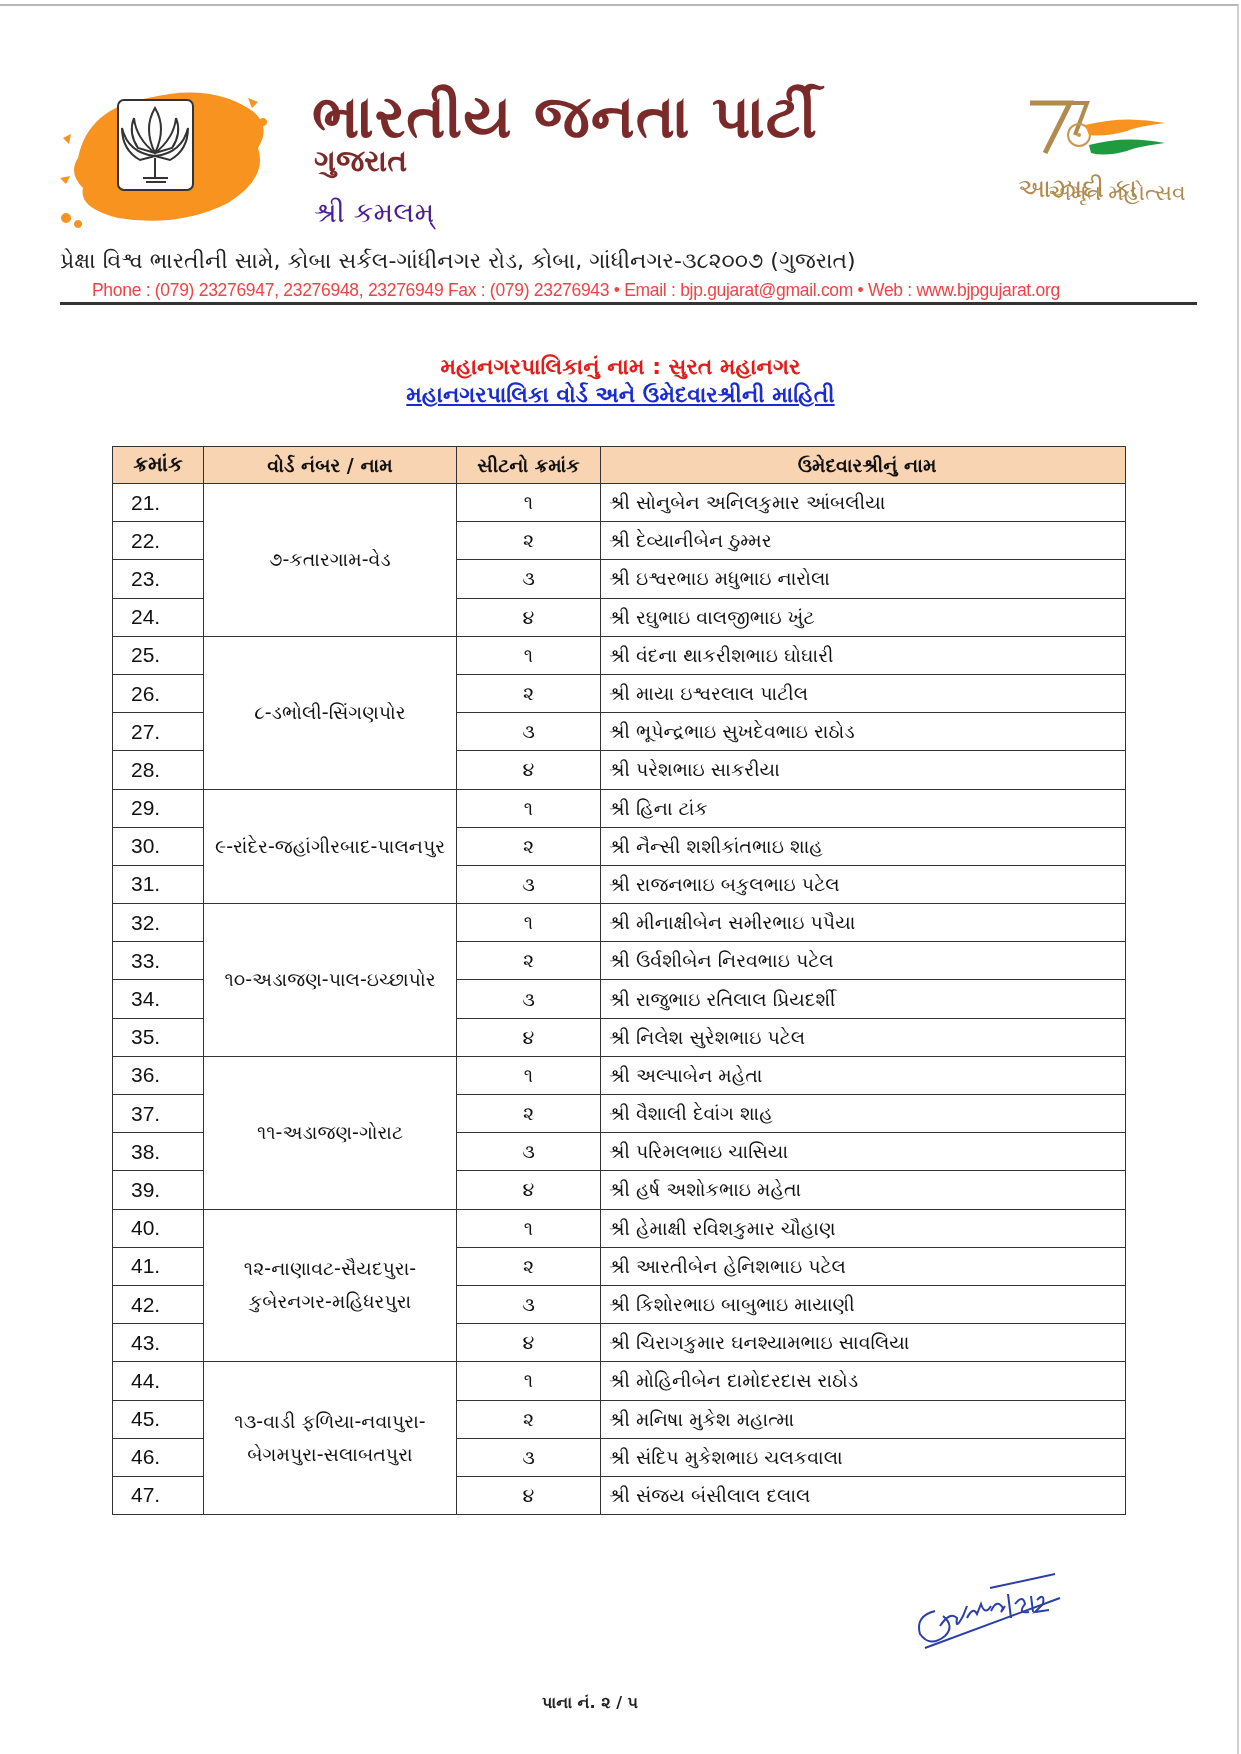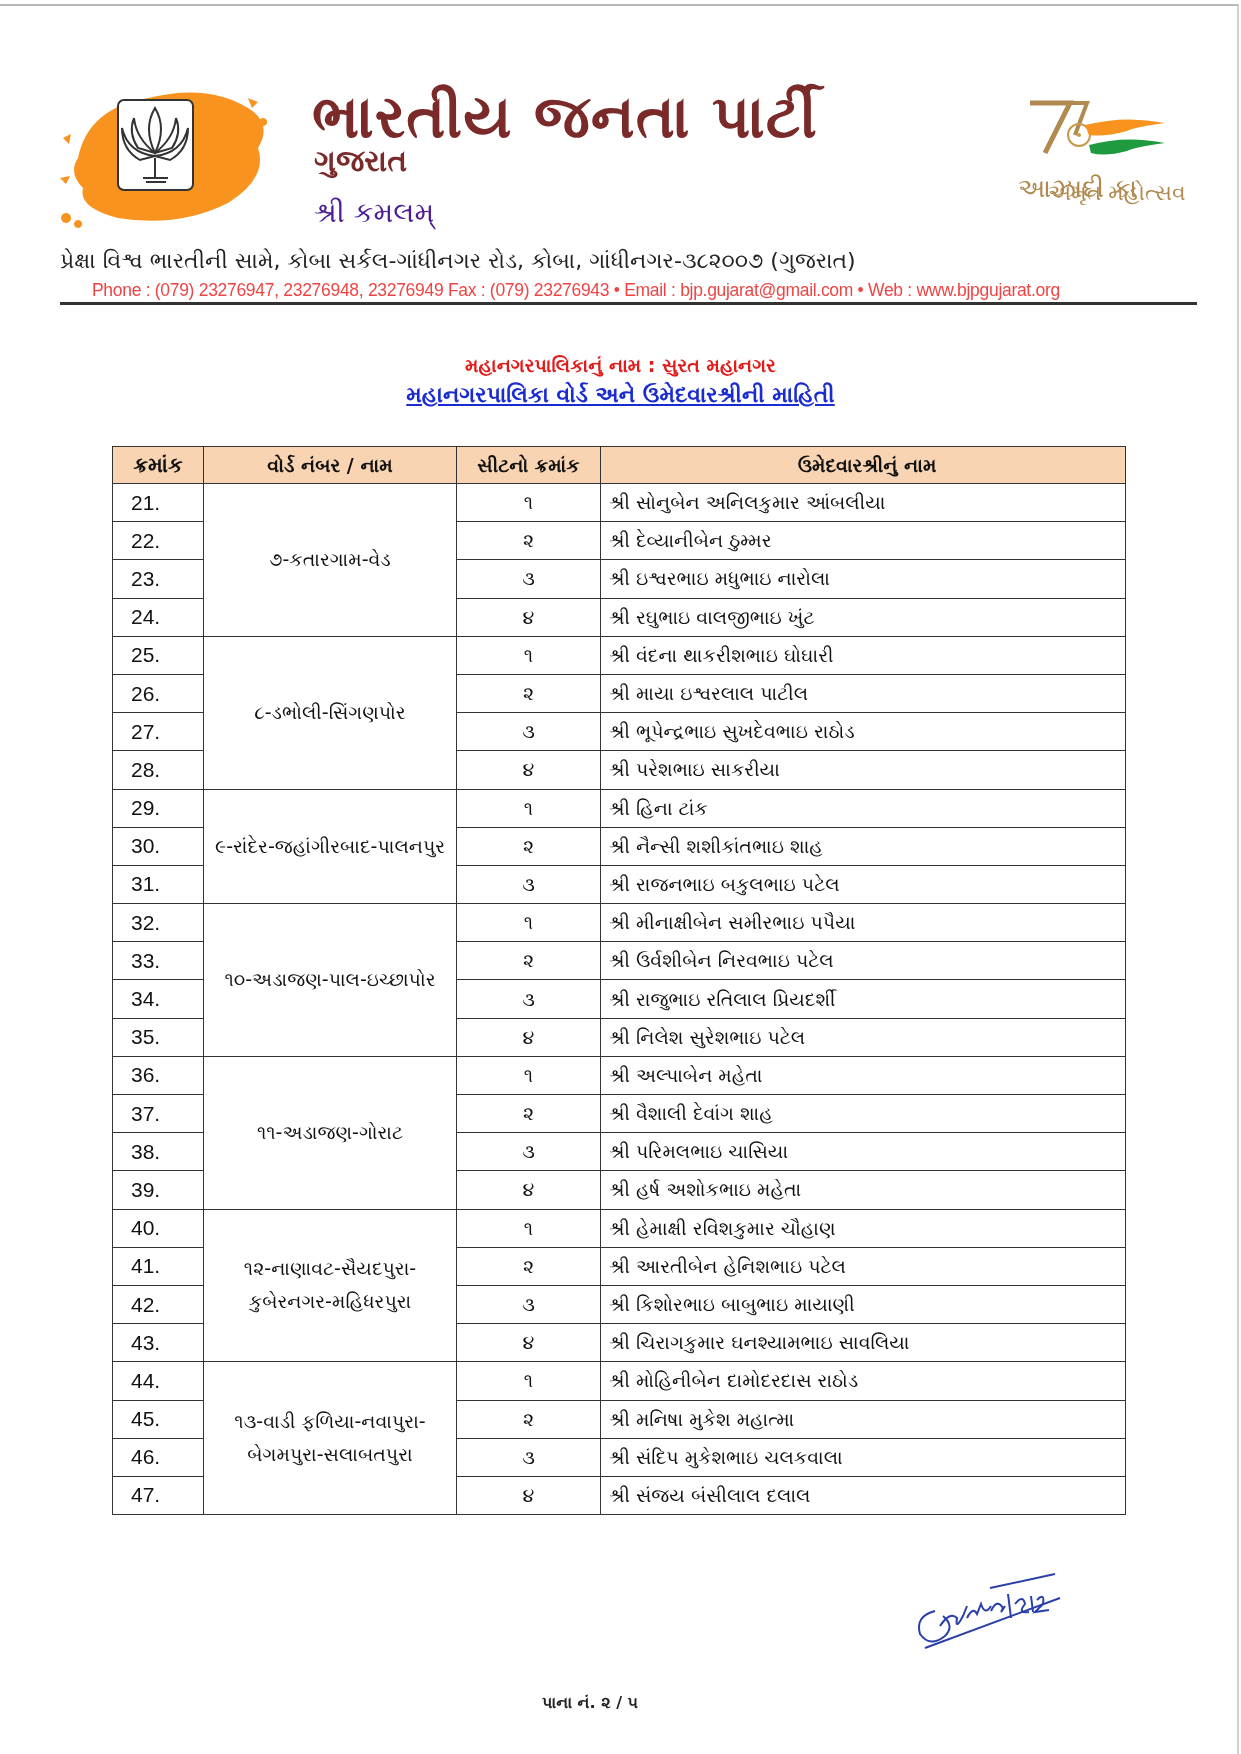--- a/index.html
+++ b/index.html
@@ -17,33 +17,33 @@
                 white-space: nowrap; }
   .azadi { position: absolute; left: 1015px; top: 95px; width: 200px; height: 120px; }
   .azadi-line1 { position: absolute; left: 1018px; top: 144px; font-size: 26px; color: #b08a4e; white-space: nowrap; margin-top: 29px; }
   .azadi-line2 { position: absolute; left: 1048px; top: 180px; font-size: 22px; color: #b08a4e; white-space: nowrap; }
   .address { position: absolute; left: 60px; top: 248px; font-size: 22px; color: #222; white-space: nowrap; }
   .contact { position: absolute; left: 60px; top: 280px; font-family: "Liberation Sans", sans-serif;
              font-size: 17.5px; color: #ef4444; white-space: nowrap; letter-spacing: -0.3px; margin-left: 32px; }
   .header-rule { position: absolute; left: 60px; top: 302px; width: 1137px; height: 3px; background: #333; }
   
   .corp-title { position: absolute; left: 0; width: 1241px; top: 354px; text-align: center;
-                font-size: 19px; font-weight: bold; color: #e21b1b; }
+                font-size: 22px; font-weight: bold; color: #e21b1b; }
   .corp-subtitle { position: absolute; left: 0; width: 1241px; top: 382px; text-align: center;
                    font-size: 22px; font-weight: bold; color: #1a2bd0; text-decoration: underline; }
   
   table.cand { position: absolute; left: 112px; top: 446px; width: 1014px; border-collapse: collapse; }
   table.cand th, table.cand td { border: 1.5px solid #333; padding: 0; height: 37.2px; }
   table.cand th { background: #f9d4b2; font-size: 19px; font-weight: bold; color: #111; height: 36px; }
   table.cand td { font-size: 19px; }
   .c-sr { width: 72px; padding-left: 18px !important; font-family: "Liberation Sans", sans-serif; font-size: 21px !important; }
   .c-ward { width: 252px; text-align: center; vertical-align: middle; line-height: 33px; }
   .c-seat { width: 143px; text-align: center; }
   .c-name { padding-left: 8px !important; text-align: left; }
-  th.c-sr { padding-left: 0 !important; text-align: center; font-family: Liberation Sans, sans-serif; }
+  th.c-sr { padding-left: 0 !important; text-align: center; font-family: Liberation Mono, monospace; }
   
   .signature { position: absolute; left: 905px; top: 1556px; width: 160px; height: 100px; }
   .page-no { position: absolute; left: 0; width: 1180px; top: 1693px; text-align: center; font-size: 16px; font-weight: bold; color: #222; }
 </style>
 </head>
 <body>
 
 <div class="page-frame"></div>
 
 <svg class="logo" viewBox="0 0 225 150">

